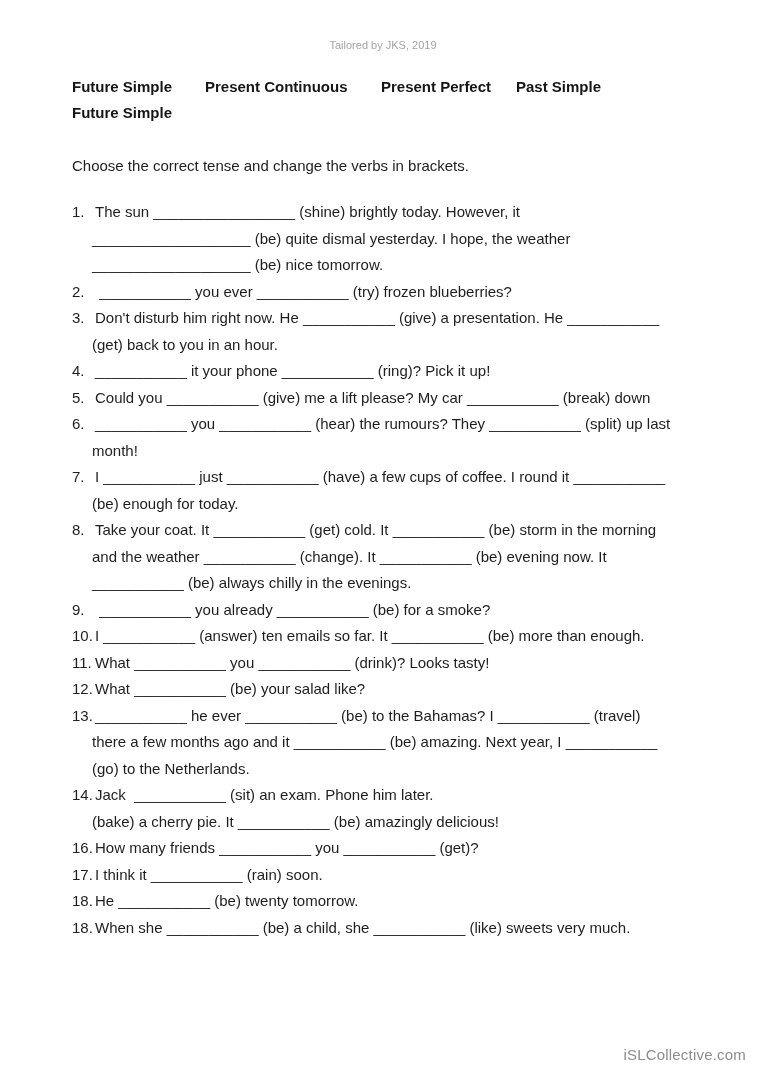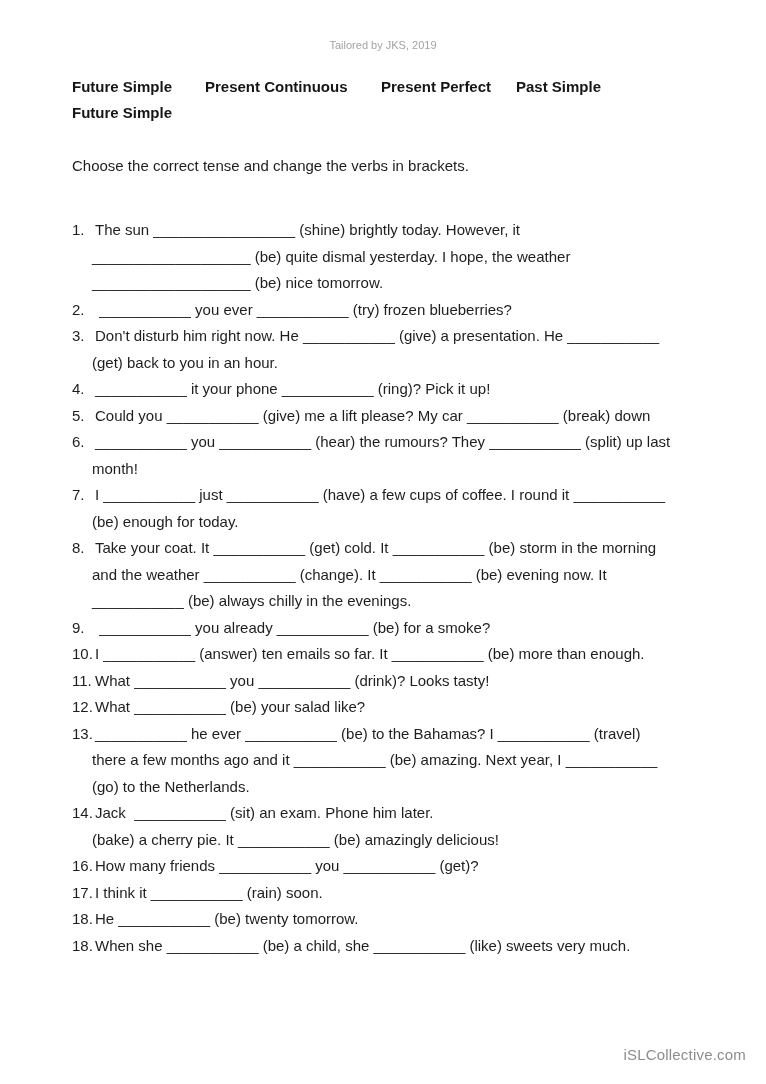--- a/index.html
+++ b/index.html
@@ -43,21 +43,21 @@
     line-height: 26px;
     height: 26px;
     color: #161616;
   }
   .instruction {
     margin-top: 27px;
     font-size: 15px;
     line-height: 26px;
     height: 26px;
   }
-  .exercise { margin-top: 38px; }
+  .exercise { margin-top: 20px; }
   .line {
     white-space: pre;
     font-size: 15px;
     line-height: 26.5px;
   }
   .num { display: inline-block; width: 23px; }
   .cont { padding-left: 20px; }
   .watermark {
     position: absolute;
     right: 20px;

